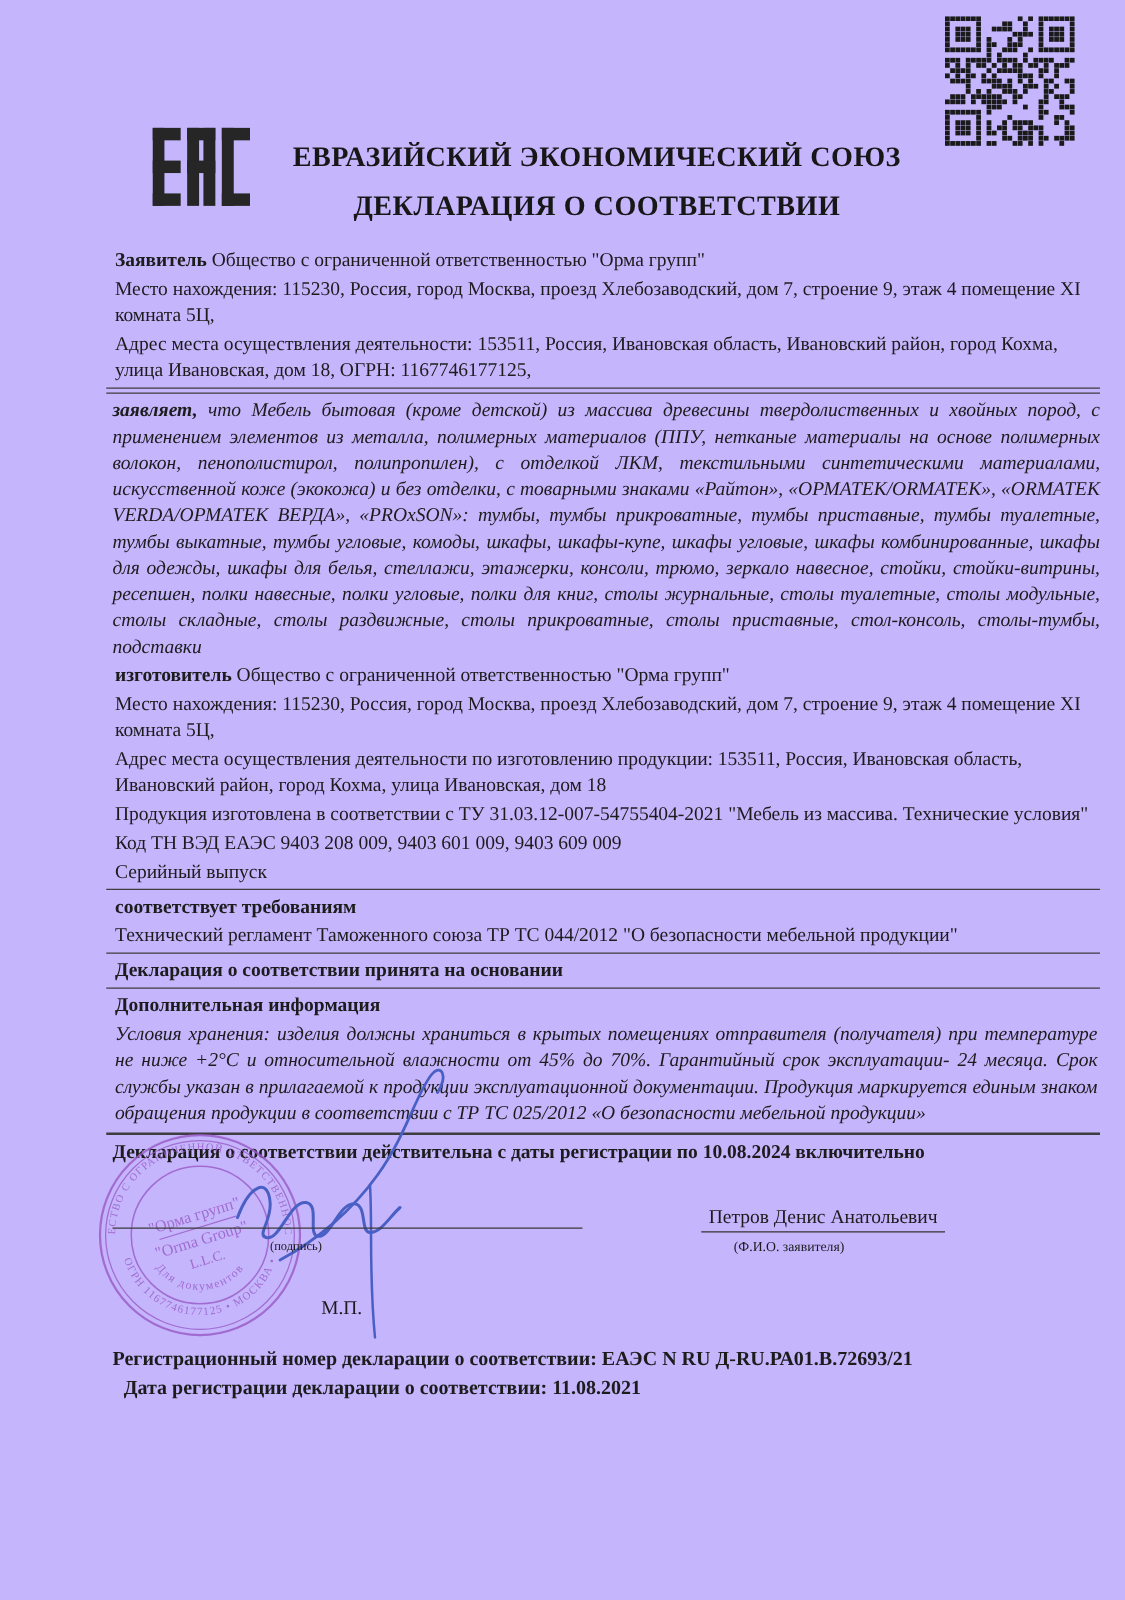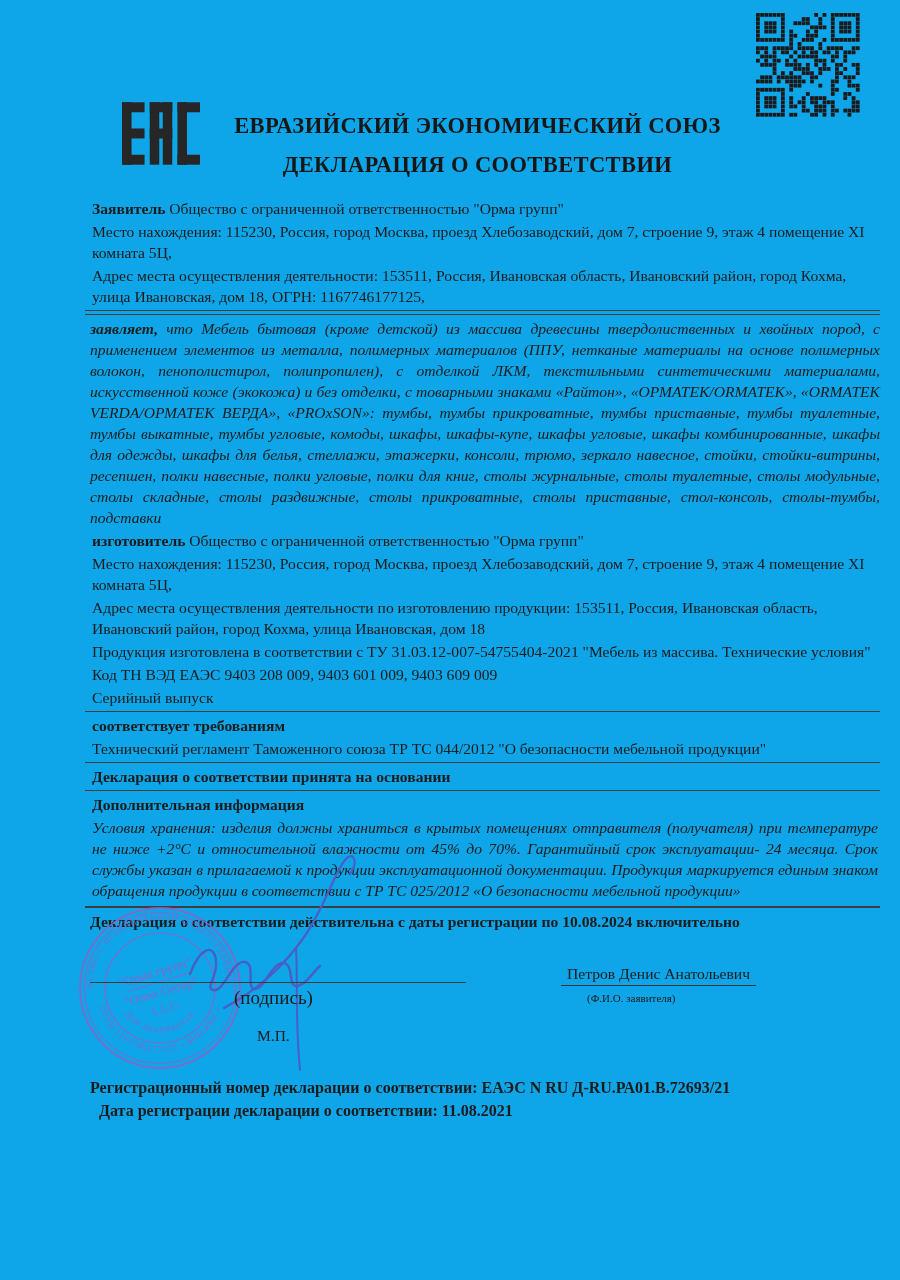--- a/index.html
+++ b/index.html
@@ -1,21 +1,21 @@
 <!DOCTYPE html>
 <html lang="ru"><head>
 <meta charset="utf-8">
 <style>
   html,body{margin:0;padding:0;}
   body{
     width:900px;height:1280px;background:#ffffff;
     font-family:"Liberation Serif", serif;color:#1c1c1c;
     -webkit-font-smoothing:antialiased;
   }
-  .page{position:relative;width:900px;height:1280px;overflow:hidden;background:#0ea5e9;}
+  .page{position:relative;width:900px;height:1280px;overflow:hidden;background:#c4b5fd;}
 
   
   .eac-logo{position:absolute;left:122px;top:97px;width:78px;height:73px;}
   .doc-title{
     position:absolute;left:205px;top:106px;width:545px;text-align:center;
     font-weight:bold;font-size:22.5px;line-height:39px;letter-spacing:.4px;color:#171717;
   }
   .qr{position:absolute;left:756px;top:13px;width:104px;height:104px;}
 
   
@@ -23,22 +23,22 @@
   .rule{border-top:1.7px solid #3e3e3e;height:0;margin:3px 0 3px -5px;width:795px;}
   .rule.thick{border-top-width:2px;margin-top:5px;}
   .b{font-weight:bold;}
   .just{text-align:justify;font-style:italic;}
   .sec{margin:1px 0;}
   .sec p, .sec div.ln{margin:2px;}
 
   
   .sig-block{position:relative;height:124px;margin-top:8px;}
   .sign-line{position:absolute;left:0;top:42px;width:376px;border-bottom:1.9px solid #3a3a3a;}
-  .sign-caption{position:absolute;left:144px;top:47px;font-size:19px;}
-  .seal-caption{position:absolute;left:167px;top:85px;font-size:15.5px;}
+  .sign-caption{position:absolute;left:126px;top:47px;font-size:10px;}
+  .seal-caption{position:absolute;left:167px;top:96px;font-size:15.5px;}
   .fio-name{position:absolute;left:471px;top:23px;font-size:15.6px;border-bottom:1.5px solid #333;padding:0 6px 1px 6px;}
   .fio-caption{position:absolute;left:497px;top:48px;font-size:11px;}
 
   .stamp{position:absolute;left:-18px;top:-40px;width:176px;height:176px;opacity:.82;}
   .stamp text{fill:#9a5cc6;}
   .stamp circle,.stamp line{stroke:#9a5cc6;fill:none;}
   .handsign{position:absolute;left:78px;top:-88px;width:310px;height:232px;pointer-events:none;}
   .handsign path{fill:none;stroke:#4a5fc4;stroke-linecap:round;}
 
   

